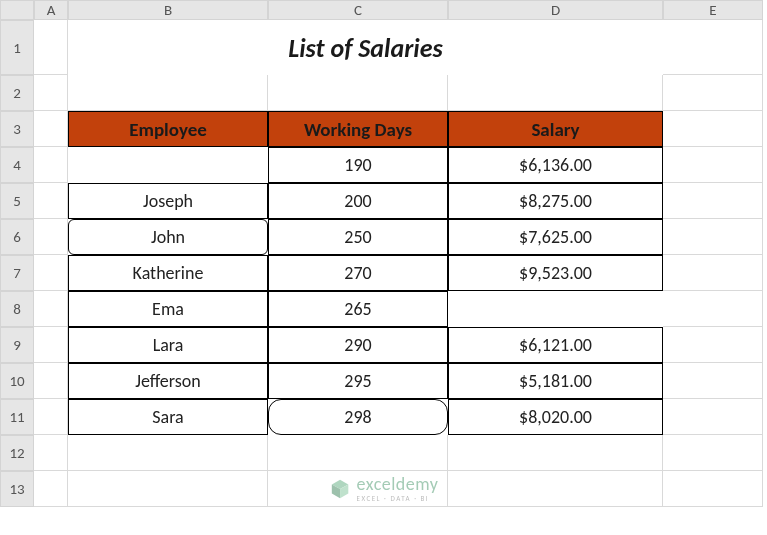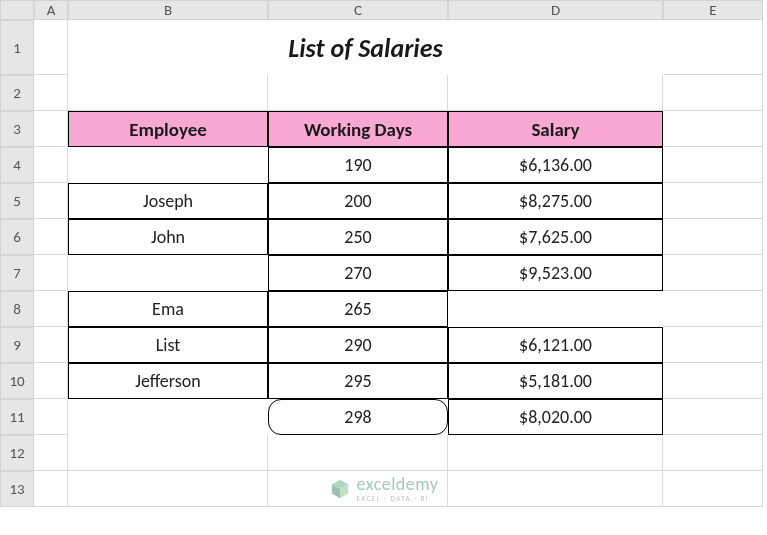--- a/index.html
+++ b/index.html
@@ -44,21 +44,21 @@
   }
   .title-cell {
     font-style: italic;
     font-weight: 700;
     font-size: 26px;
     color: #1a1a1a;
     border: none;
     background: #fff;
   }
   .header-cell {
-    background: #f9a8d4;
+    background: #c2410c;
     font-weight: 700;
     font-size: 19px;
     border: 1.5px solid #000;
     color: #1a1a1a;
   }
   .data-cell {
     border: 1px solid #000;
     font-size: 18px;
     background: #fff;
   }
@@ -161,38 +161,40 @@
   <div class="cell header-cell" style="grid-column:4;grid-row:4;">Working Days</div>
   <div class="cell header-cell" style="grid-column:5;grid-row:4;">Salary</div>
 
   <div class="cell data-cell" style="grid-column:4;grid-row:5;">190</div>
   <div class="cell data-cell" style="grid-column:5;grid-row:5;text-align:right;">$6,136.00</div>
 
   <div class="cell data-cell" style="grid-column:3;grid-row:6;">Joseph</div>
   <div class="cell data-cell" style="grid-column:4;grid-row:6;">200</div>
   <div class="cell data-cell" style="grid-column:5;grid-row:6;">$8,275.00</div>
 
-  <div class="cell data-cell" style="grid-column:3;grid-row:7;">John</div>
+  <div class="cell data-cell" style="grid-column:3;grid-row:7;border-radius:6px;">John</div>
   <div class="cell data-cell" style="grid-column:4;grid-row:7;">250</div>
   <div class="cell data-cell" style="grid-column:5;grid-row:7;">$7,625.00</div>
 
+  <div class="cell data-cell" style="grid-column:3;grid-row:8;">Katherine</div>
   <div class="cell data-cell" style="grid-column:4;grid-row:8;text-align:right;">270</div>
   <div class="cell data-cell" style="grid-column:5;grid-row:8;">$9,523.00</div>
 
   <div class="cell data-cell" style="grid-column:3;grid-row:9;">Ema</div>
   <div class="cell data-cell" style="grid-column:4;grid-row:9;">265</div>
 
-  <div class="cell data-cell" style="grid-column:3;grid-row:10;">List</div>
+  <div class="cell data-cell" style="grid-column:3;grid-row:10;">Lara</div>
   <div class="cell data-cell" style="grid-column:4;grid-row:10;">290</div>
   <div class="cell data-cell" style="grid-column:5;grid-row:10;">$6,121.00</div>
 
   <div class="cell data-cell" style="grid-column:3;grid-row:11;">Jefferson</div>
   <div class="cell data-cell" style="grid-column:4;grid-row:11;">295</div>
   <div class="cell data-cell" style="grid-column:5;grid-row:11;">$5,181.00</div>
 
+  <div class="cell data-cell" style="grid-column:3;grid-row:12;">Sara</div>
   <div class="cell data-cell" style="grid-column:4;grid-row:12;border-radius:13px;">298</div>
   <div class="cell data-cell" style="grid-column:5;grid-row:12;">$8,020.00</div>
 
   <div class="blank" style="grid-column:3;grid-row:13;"></div>
   <div class="blank" style="grid-column:4;grid-row:13;"></div>
   <div class="blank" style="grid-column:5;grid-row:13;"></div>
   <div class="blank" style="grid-column:3;grid-row:14;"></div>
   <div class="blank" style="grid-column:4;grid-row:14;"></div>
   <div class="blank" style="grid-column:5;grid-row:14;"></div>
 

